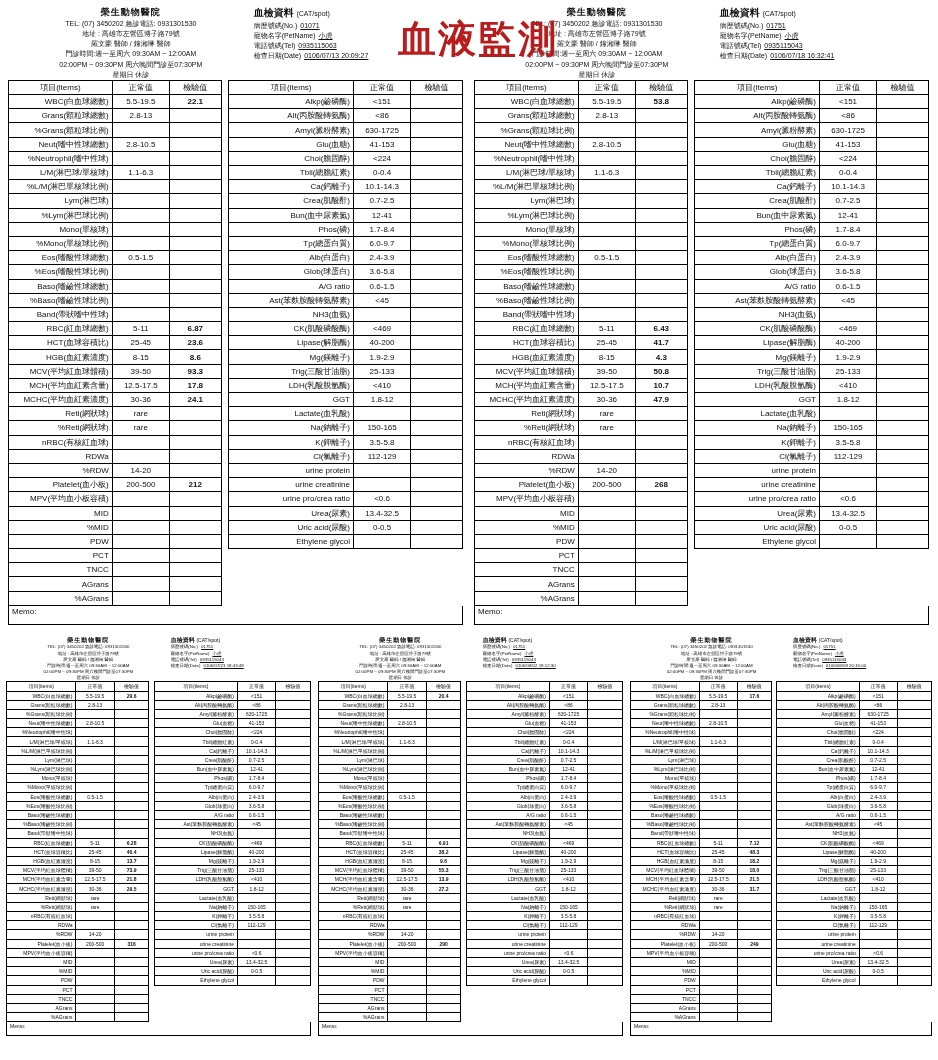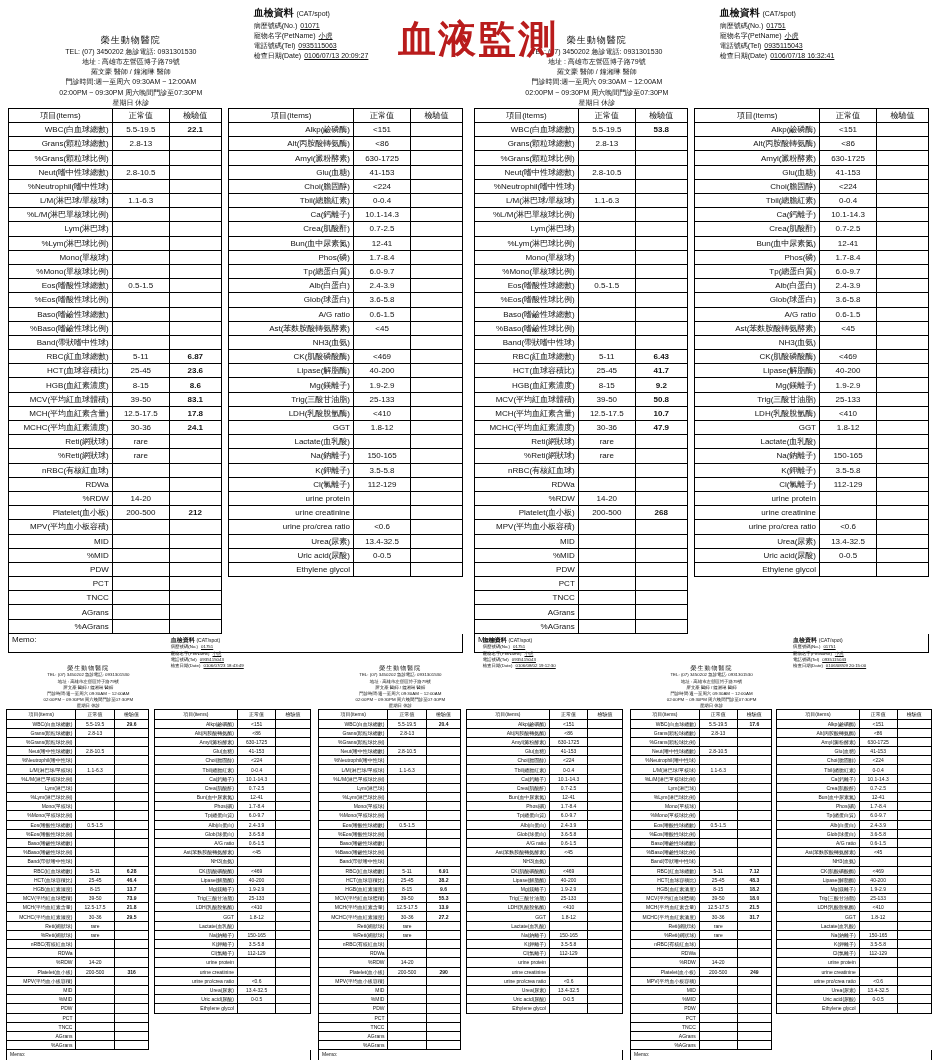--- a/index.html
+++ b/index.html
@@ -10,21 +10,21 @@
     position:absolute;left:358px;top:14px;width:240px;text-align:center;
     font-size:38px;font-weight:bold;letter-spacing:2px;color:#b91c1c;
     font-family:"DejaVu Sans","Liberation Sans",sans-serif;z-index:40;
   }
 
   
   .report{position:absolute;border:0;}
   .hdr{display:flex;font-size:7px;line-height:1.45;}
   .hdr .clinic{flex:1 1 auto;text-align:center;}
   .hdr .meta{width:46%;}
-  .clinic .cname{font-weight:normal;font-size:9px;letter-spacing:1px;text-align:center;margin-top:28px;}
+  .clinic .cname{font-weight:bold;font-size:9px;letter-spacing:1px;text-align:center;}
   .clinic div{white-space:nowrap;}
   .meta .mtitle{font-weight:bold;font-size:10px;}
   .meta .mrow{display:flex;justify-content:flex-start;gap:3px;white-space:nowrap;}
   .meta .mrow .lbl{text-align:right;}
   .meta .mrow .val{text-decoration:underline;}
 
   table.lab{border-collapse:collapse;table-layout:fixed;width:100%;}
   table.lab td,table.lab th{border:1px solid #000;padding:0;margin:0;font-weight:normal;}
   table.lab .nm{text-align:right;padding-right:3px;}
   table.lab .nb{border:none;}
@@ -271,21 +271,21 @@
                <td class="ctr">8-15</td>
                <td class="val">8.6</td>
               <td class="nb" style="border:none"></td>
               <td class="nm">Mg(鎂離子)</td>
                <td class="ctr">1.9-2.9</td>
                <td></td>
             </tr>
             <tr>
               <td class="nm">MCV(平均紅血球體積)</td>
                <td class="ctr">39-50</td>
-               <td class="val">83.1</td>
+               <td class="val">93.3</td>
               <td class="nb" style="border:none"></td>
               <td class="nm">Trig(三酸甘油脂)</td>
                <td class="ctr">25-133</td>
                <td></td>
             </tr>
             <tr>
               <td class="nm">MCH(平均血紅素含量)</td>
                <td class="ctr">12.5-17.5</td>
                <td class="val">17.8</td>
               <td class="nb" style="border:none"></td>
@@ -641,21 +641,21 @@
                <td class="ctr">25-45</td>
                <td class="val">41.7</td>
               <td class="nb" style="border:none"></td>
               <td class="nm">Lipase(解脂酶)</td>
                <td class="ctr">40-200</td>
                <td></td>
             </tr>
             <tr>
               <td class="nm">HGB(血紅素濃度)</td>
                <td class="ctr">8-15</td>
-               <td class="val">9.2</td>
+               <td class="val">4.3</td>
               <td class="nb" style="border:none"></td>
               <td class="nm">Mg(鎂離子)</td>
                <td class="ctr">1.9-2.9</td>
                <td></td>
             </tr>
             <tr>
               <td class="nm">MCV(平均紅血球體積)</td>
                <td class="ctr">39-50</td>
                <td class="val">50.8</td>
               <td class="nb" style="border:none"></td>

